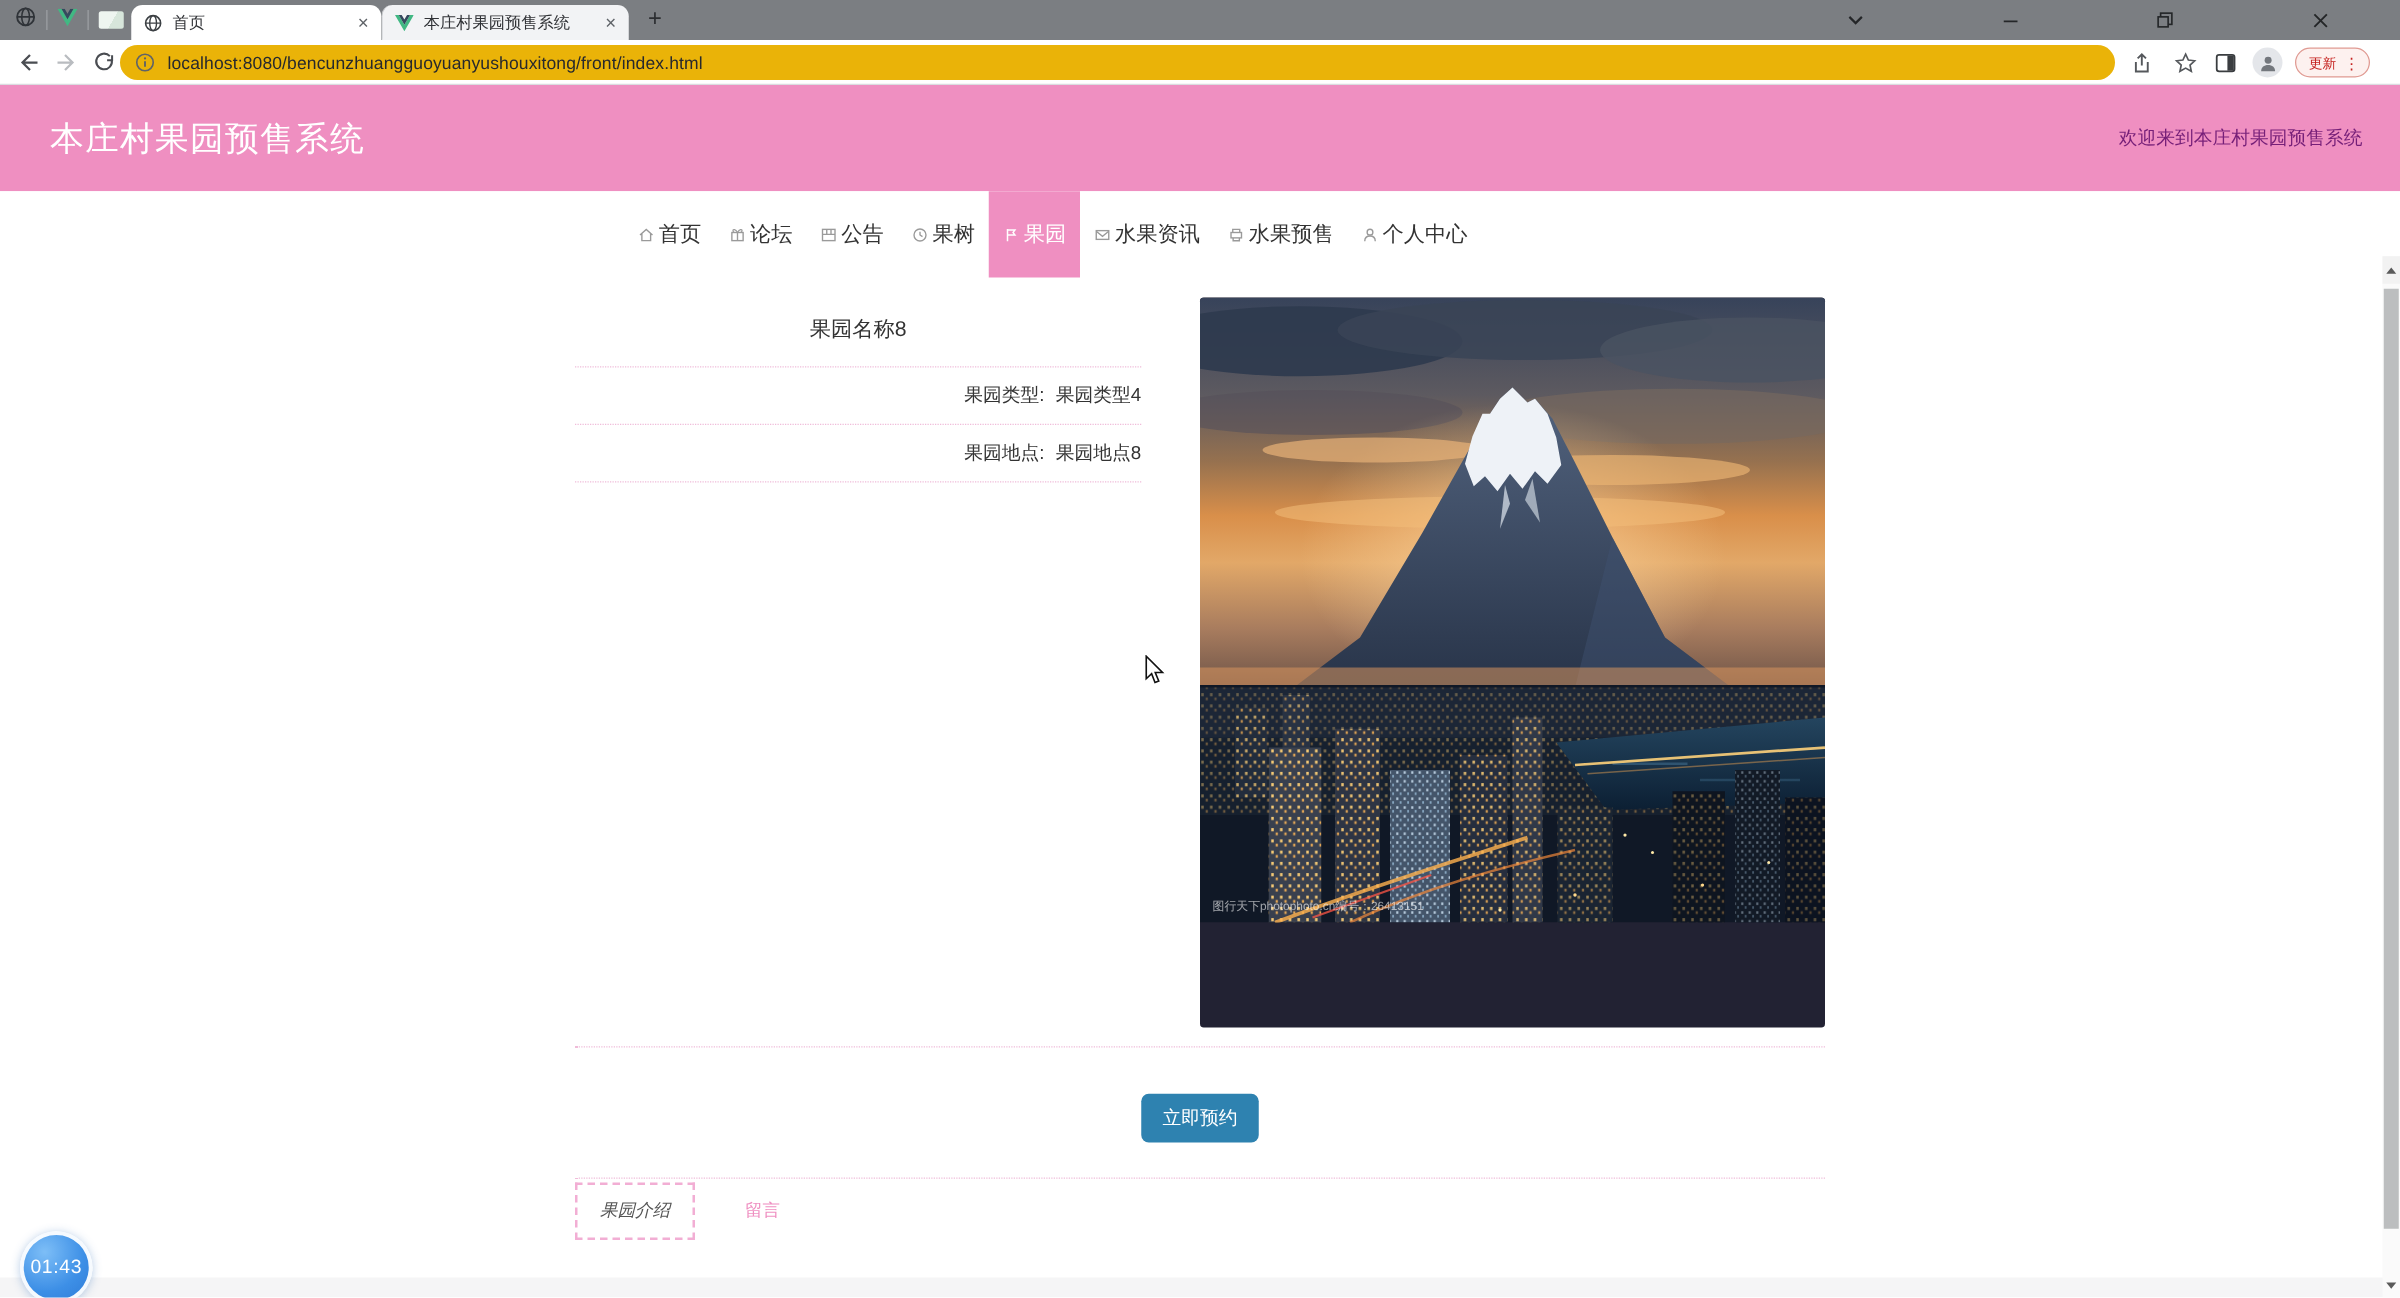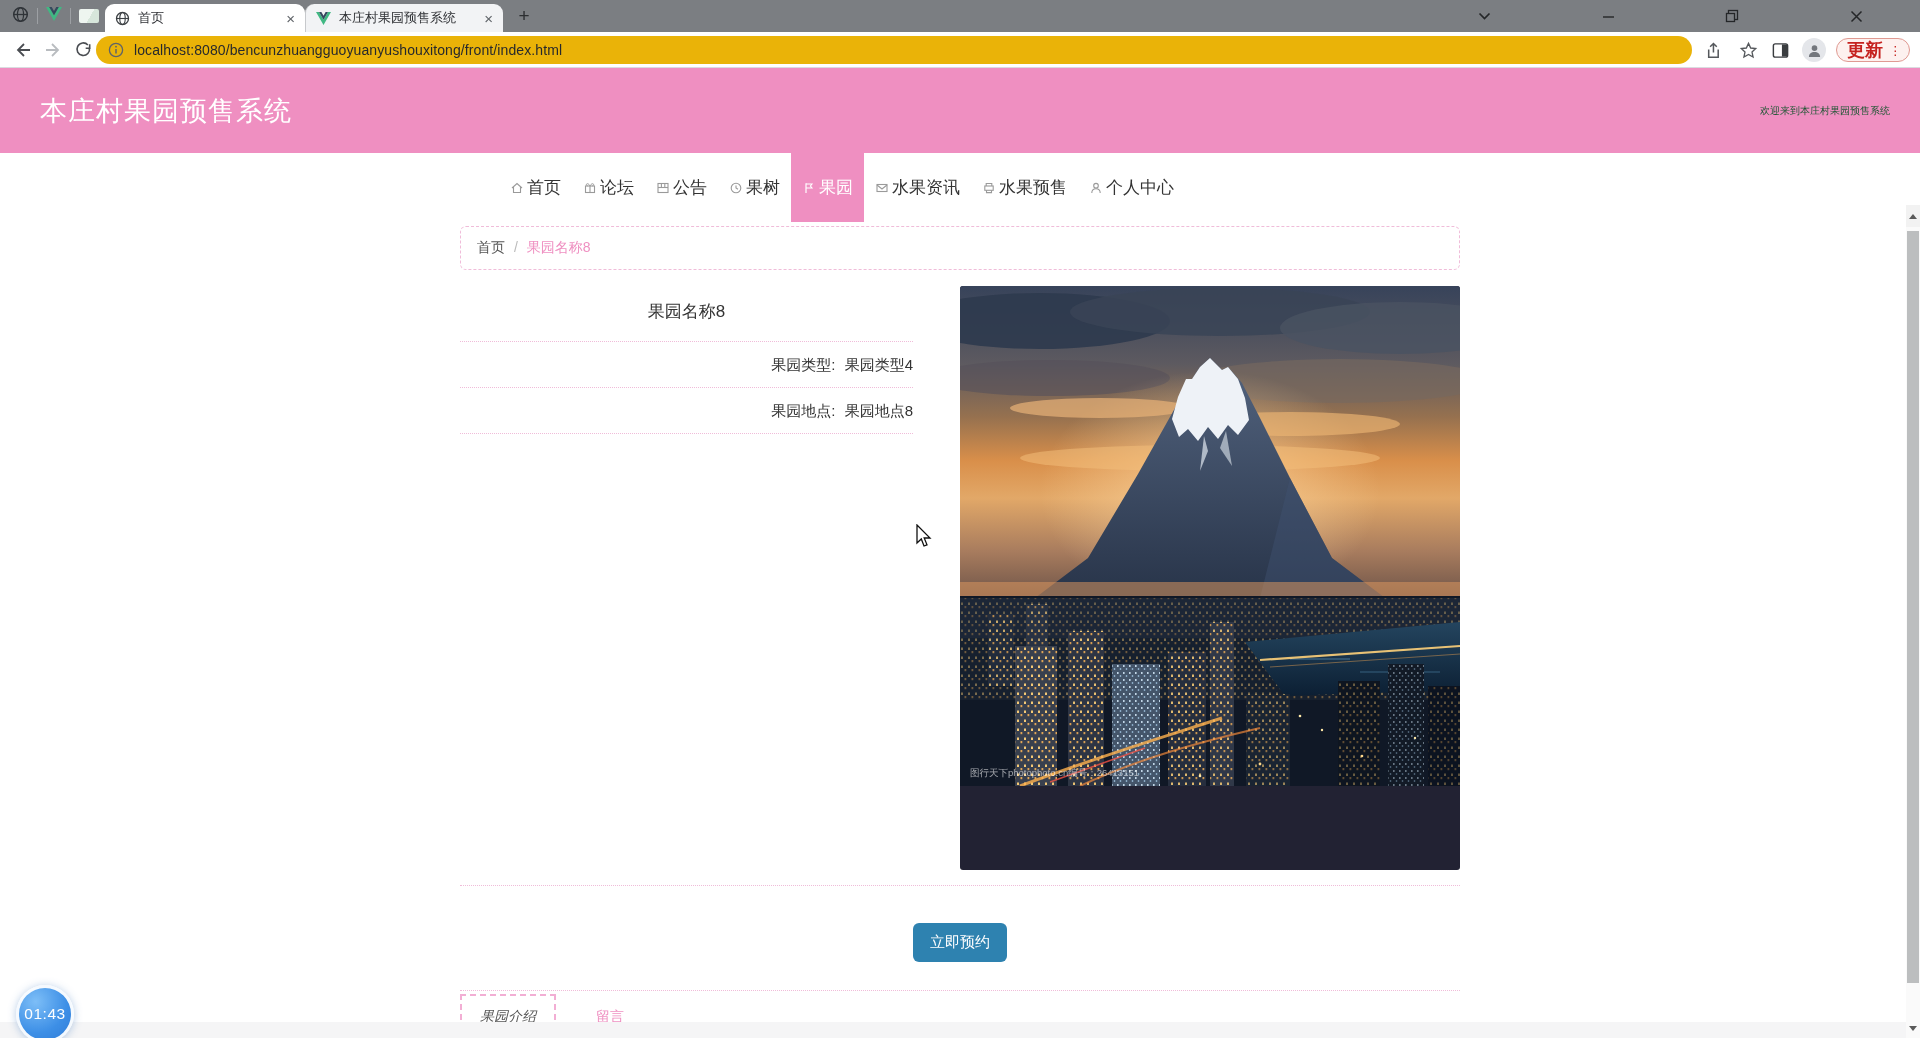--- a/index.html
+++ b/index.html
@@ -25,27 +25,27 @@
   .wbtn{position:absolute;top:0;width:40px;height:32px;display:flex;align-items:center;justify-content:center;}
 
   .toolbar{height:36px;background:#fff;border-bottom:1px solid #dadce0;position:relative;display:flex;align-items:center;}
   .nav-ico{width:30px;height:30px;display:flex;align-items:center;justify-content:center;}
   .urlpill{position:absolute;left:96px;top:4px;width:1596px;height:28px;background:#eab308;border-radius:14px;display:flex;align-items:center;padding:0 12px;}
   .urltext{font-size:14px;color:#27292d;margin-left:10px;letter-spacing:.1px;}
   .tb-ico{position:absolute;top:6px;width:24px;height:24px;display:flex;align-items:center;justify-content:center;}
   .avatar{position:absolute;left:1802px;top:6px;width:24px;height:24px;border-radius:50%;background:#e4e6ea;display:flex;align-items:center;justify-content:center;}
   .updatepill{position:absolute;left:1836px;top:6px;height:24px;border:1px solid #e09a92;background:#fdf1ef;border-radius:12px;display:flex;align-items:center;padding:0 7px 0 10px;gap:6px;}
   .updatepill span{font-size:12.5px;color:var(--update-red);}
-  .updatepill b{font-size:18px;color:var(--update-red);font-weight:bold;}
+  .updatepill b{font-size:11px;color:var(--update-red);font-weight:normal;}
 
   
   .site{height:970px;position:relative;background:#fff;}
   .site-header{height:85px;background:var(--brand-pink);display:flex;align-items:center;justify-content:space-between;padding:0 30px 0 40px;}
   .site-title{color:#fff;font-size:27px;letter-spacing:1px;}
-  .site-welcome{color:#14532d;font-size:10px;opacity:.95;text-align:right;}
+  .site-welcome{color:#701a75;font-size:15px;opacity:.95;text-align:right;}
 
   .mainnav{height:69px;background:#fff;display:flex;justify-content:center;}
   .mainnav-inner{display:flex;align-items:stretch;transform:translateX(-118px);}
   .nav-item{display:flex;align-items:center;gap:3px;padding:0 11px;font-size:17px;color:#333;cursor:pointer;}
   .nav-item svg{display:block;}
   .nav-item.active{background:var(--brand-pink);color:#fff;}
 
   .content{width:1000px;margin:0 auto;}
   .breadcrumb{margin-top:4px;border:1px dashed var(--dot-border);border-radius:6px;padding:12px 16px;font-size:14px;background:#fff;}
   .breadcrumb .bc-root{color:#555;}
@@ -276,25 +276,20 @@
         <svg width="14" height="14" viewBox="0 0 14 14">
             <circle cx="7" cy="4.7" r="2.3" fill="none" stroke="#9a9a9a" stroke-width="1.1"></circle>
             <path d="M2.8 12 c0-2.8 1.8-4.2 4.2-4.2 s4.2 1.4 4.2 4.2" fill="none" stroke="#9a9a9a" stroke-width="1.1"></path>
           </svg>
         <span>个人中心</span>
       </div>
     </div>
   </div>
 
   <div class="content">
-    <div class="breadcrumb">
-      <span class="bc-root">首页</span>
-      <span class="bc-sep">/</span>
-      <span class="bc-cur">果园名称8</span>
-    </div>
 
     <div class="main-row">
       <div class="info-col">
         <div class="info-title">果园名称8</div>
         <div class="info-row">
           <span>果园类型:</span>
           <span style="margin-left:5px;">果园类型4</span>
         </div>
         <div class="info-row">
           <span>果园地点:</span>

